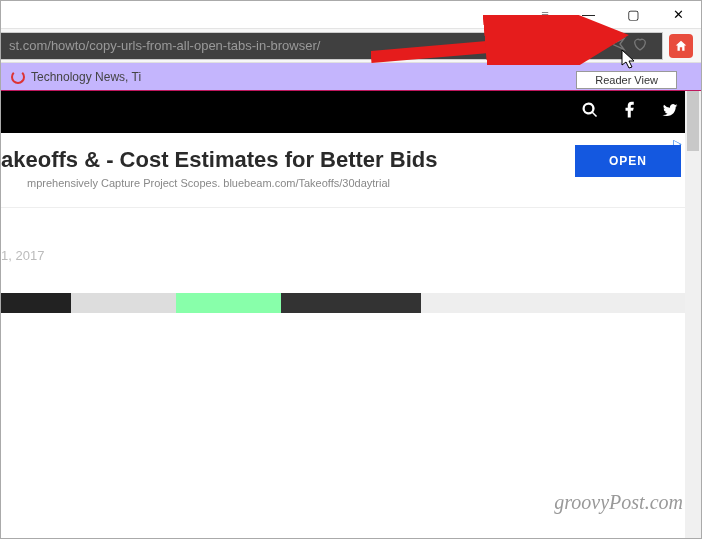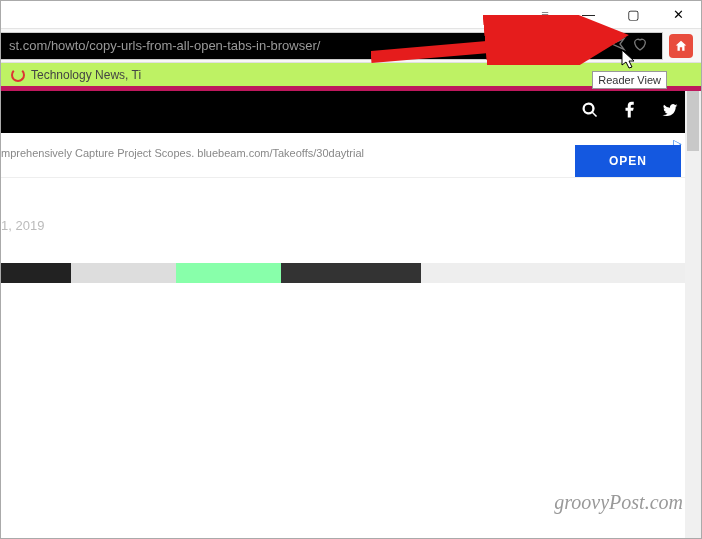--- a/index.html
+++ b/index.html
@@ -40,21 +40,21 @@
   height: 34px;
   display: flex;
   align-items: center;
   background: #f7f7f7;
   padding: 0 8px 0 0;
   border-bottom: 1px solid #e0e0e0;
 }
 .addressbar {
   flex: 1;
   height: 28px;
-  background: #000000;
+  background: #404040;
   border: 1px solid #ccc;
   border-left: none;
   display: flex;
   align-items: center;
   padding: 0 8px;
   font-size: 13px;
   color: #999;
   overflow: hidden;
   white-space: nowrap;
 }
@@ -72,27 +72,27 @@
   background: #e84c3d;
   border-radius: 4px;
   display: flex;
   align-items: center;
   justify-content: center;
   margin-left: 6px;
 }
 .home-btn svg { width: 14px; height: 14px; fill: #fff; }
 .bookmarkbar {
   height: 28px;
-  background: #bef264;
+  background: #c4b5fd;
   display: flex;
   align-items: center;
   padding: 0 10px;
   font-size: 12px;
   color: #444;
-  border-bottom: 5px solid #be185d;
+  border-bottom: 1px solid #be185d;
 }
 .bmk-icon {
   width: 14px;
   height: 14px;
   margin-right: 6px;
   border: 2px solid #d33;
   border-radius: 50%;
   border-top-color: transparent;
 }
 .content-scroll {
@@ -128,20 +128,21 @@
 }
 .ad-title {
   font-size: 22px;
   color: #2a2a2a;
   font-weight: 600;
   margin-bottom: 4px;
 }
 .ad-sub {
   font-size: 11px;
   color: #888;
+  padding-left: 26px;
 }
 .ad-open {
   position: absolute;
   right: 20px;
   top: 12px;
   background: #1458e0;
   color: #fff;
   font-size: 12px;
   font-weight: bold;
   padding: 9px 34px;
@@ -163,25 +164,25 @@
 }
 .arrow {
   position: absolute;
   top: 14px;
   left: 370px;
   pointer-events: none;
 }
 .tooltip {
   position: absolute;
   top: 70px;
-  right: 34px;
+  right: 24px;
   background: #fff;
   border: 1px solid #999;
   font-size: 11px;
-  padding: 2px 5px;
+  padding: 2px 18px;
   color: #333;
 }
 .cursor {
   position: absolute;
   top: 48px;
   right: 62px;
   pointer-events: none;
 }
 .scrollbar {
   position: absolute;
@@ -275,26 +276,27 @@
           <path d="M22 5.9a8 8 0 0 1-2.4.7 4 4 0 0 0 1.8-2.3 8 8 0 0 1-2.6 1A4 4 0 0 0 12 9a11 11 0 0 1-8-4 4 4 0 0 0 1.3 5.4A4 4 0 0 1 3.5 10v.1a4 4 0 0 0 3.2 4 4 4 0 0 1-1.8 0 4 4 0 0 0 3.8 2.8A8 8 0 0 1 2 18.6 11 11 0 0 0 8 20c7.5 0 11.6-6.3 11.6-11.7v-.5A8 8 0 0 0 22 5.9z"></path>
         </svg>
     </span>
   </div>
 
   <div class="ad-banner">
     <div class="ad-choices">
       <span>▷</span>
       <span>✕</span>
     </div>
+    <div class="ad-title">akeoffs &amp; - Cost Estimates for Better Bids</div>
     <div class="ad-sub">mprehensively Capture Project Scopes. bluebeam.com/Takeoffs/30daytrial</div>
     <div class="ad-open">OPEN</div>
   </div>
 
   <div class="article">
-    <div class="date">1, 2019</div>
+    <div class="date">1, 2017</div>
     <div class="bottom-img"></div>
   </div>
 </div>
 
 <div class="scrollbar">
   <div class="scrollbar-thumb"></div>
 </div>
 
 <svg class="arrow" width="260" height="50">
   <defs>

